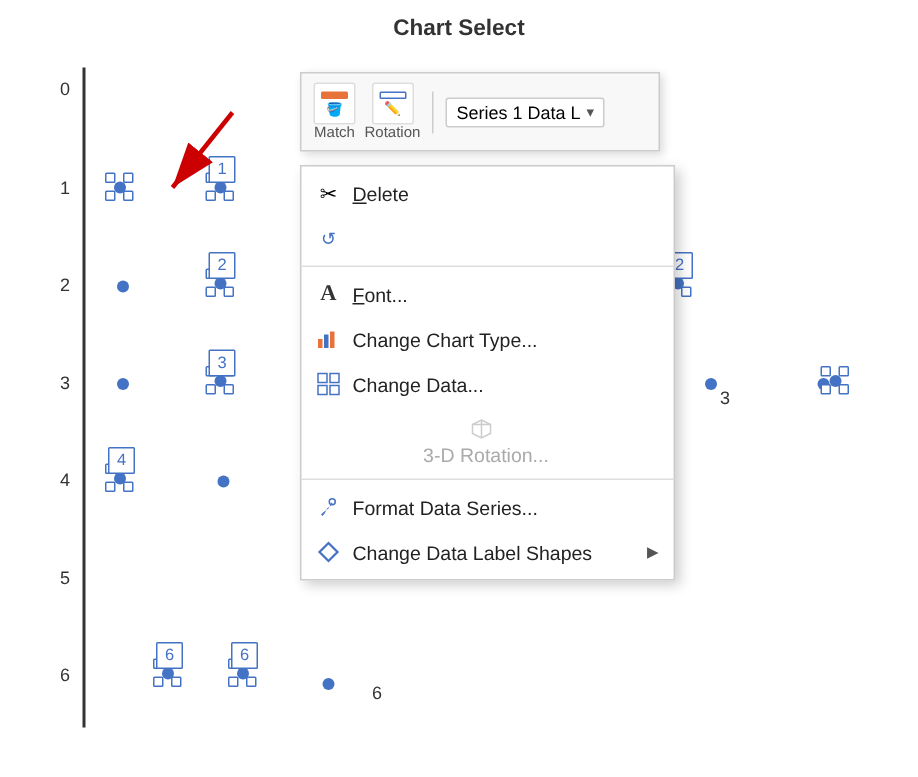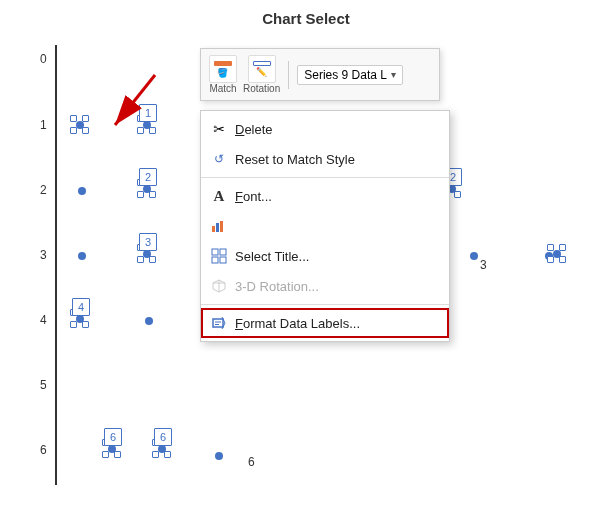--- a/index.html
+++ b/index.html
@@ -185,20 +185,21 @@
       position: relative;
     }
     .menu-item.highlighted {
       background: #fff;
       outline: 2px solid #c00000;
       outline-offset: -2px;
     }
     .menu-item.disabled {
       color: #aaa;
       cursor: default;
+      flex-direction: column;
     }
     .menu-item-icon {
       width: 20px;
       height: 20px;
       margin-right: 6px;
       display: flex;
       align-items: center;
       justify-content: center;
       flex-shrink: 0;
       font-size: 14px;
@@ -371,92 +372,99 @@
     </div>
     <div style="display:flex; flex-direction:column; align-items:center;">
       <div class="toolbar-icon">
         <div class="icon-bar-outline"></div>
         <span style="font-size:9px; color:#4472c4; margin-top:1px;">✏️</span>
       </div>
       <div class="toolbar-label">Rotation</div>
     </div>
     <div class="toolbar-divider"></div>
     <div class="series-dropdown">
-      <span>Series 9 Data L</span>
+      <span>Series 1 Data L</span>
       <span class="dropdown-arrow">▾</span>
     </div>
   </div>
 
   <div class="context-menu">
 
     <div class="menu-item">
       <div class="menu-item-icon">✂</div>
       <span class="menu-item-text"><span class="underline">D</span>elete</span>
     </div>
 
     <div class="menu-item">
       <div class="menu-item-icon">
         <span style="font-size:12px; color:#4472c4;">↺</span>
       </div>
-      <span class="menu-item-text">Reset to Match Style</span>
     </div>
 
     <div class="menu-separator"></div>
 
     <div class="menu-item">
       <div class="menu-item-icon">
         <span class="icon-font-a">A</span>
       </div>
       <span class="menu-item-text"><span class="underline">F</span>ont...</span>
     </div>
 
     <div class="menu-item">
       <div class="menu-item-icon">
         <svg width="16" height="16" viewBox="0 0 16 16">
           <rect x="1" y="8" width="3" height="6" fill="#e8733a"></rect>
           <rect x="5" y="5" width="3" height="9" fill="#4472c4"></rect>
           <rect x="9" y="3" width="3" height="11" fill="#e8733a"></rect>
         </svg>
       </div>
+      <span class="menu-item-text">Change Chart Type...</span>
     </div>
 
     <div class="menu-item">
       <div class="menu-item-icon">
         <svg width="16" height="16" viewBox="0 0 16 16">
           <rect x="1" y="1" width="6" height="6" fill="none" stroke="#4472c4" stroke-width="1"></rect>
           <rect x="9" y="1" width="6" height="6" fill="none" stroke="#4472c4" stroke-width="1"></rect>
           <rect x="1" y="9" width="6" height="6" fill="none" stroke="#4472c4" stroke-width="1"></rect>
           <rect x="9" y="9" width="6" height="6" fill="none" stroke="#4472c4" stroke-width="1"></rect>
         </svg>
       </div>
-      <span class="menu-item-text">Select Title...</span>
+      <span class="menu-item-text">Change Data...</span>
     </div>
 
     <div class="menu-item disabled">
       <div class="menu-item-icon">
         <svg width="16" height="16" viewBox="0 0 16 16">
           <polygon points="8,2 14,5 14,11 8,14 2,11 2,5" fill="none" stroke="#ccc" stroke-width="1"></polygon>
           <line x1="8" y1="2" x2="8" y2="14" stroke="#ccc" stroke-width="1"></line>
           <line x1="2" y1="5" x2="14" y2="5" stroke="#ccc" stroke-width="1"></line>
         </svg>
       </div>
       <span class="menu-item-text">3-D Rotation...</span>
     </div>
 
     <div class="menu-separator"></div>
 
-
-
-    <div class="menu-item highlighted">
+    <div class="menu-item">
       <div class="menu-item-icon">
         <svg width="16" height="16" viewBox="0 0 16 16">
-          <rect x="2" y="4" width="10" height="8" fill="none" stroke="#4472c4" stroke-width="1.5"></rect>
-          <line x1="4" y1="7" x2="10" y2="7" stroke="#4472c4" stroke-width="1"></line>
-          <line x1="4" y1="9.5" x2="8" y2="9.5" stroke="#4472c4" stroke-width="1"></line>
-          <path d="M11 2 L14 8 L11 14" fill="none" stroke="#4472c4" stroke-width="1"></path>
+          <path d="M3 13 Q5 11 8 9 L10 5 L11 6 L7 9 Q6 12 4 14 Z" fill="#4472c4"></path>
+          <circle cx="10.5" cy="4.5" r="2" fill="none" stroke="#4472c4" stroke-width="1"></circle>
         </svg>
       </div>
-      <span class="menu-item-text"><span class="underline">F</span>ormat Data Labels...</span>
-    </div>
+      <span class="menu-item-text">Format Data Series...</span>
+    </div>
+
+    <div class="menu-item">
+      <div class="menu-item-icon">
+        <svg width="16" height="16" viewBox="0 0 16 16">
+          <polygon points="8,2 14,8 8,14 2,8" fill="none" stroke="#4472c4" stroke-width="1.5"></polygon>
+        </svg>
+      </div>
+      <span class="menu-item-text">Change Data Label Shapes</span>
+      <span class="menu-arrow">▶</span>
+    </div>
+
 
   </div>
 
 </div>
 
 </body></html>

